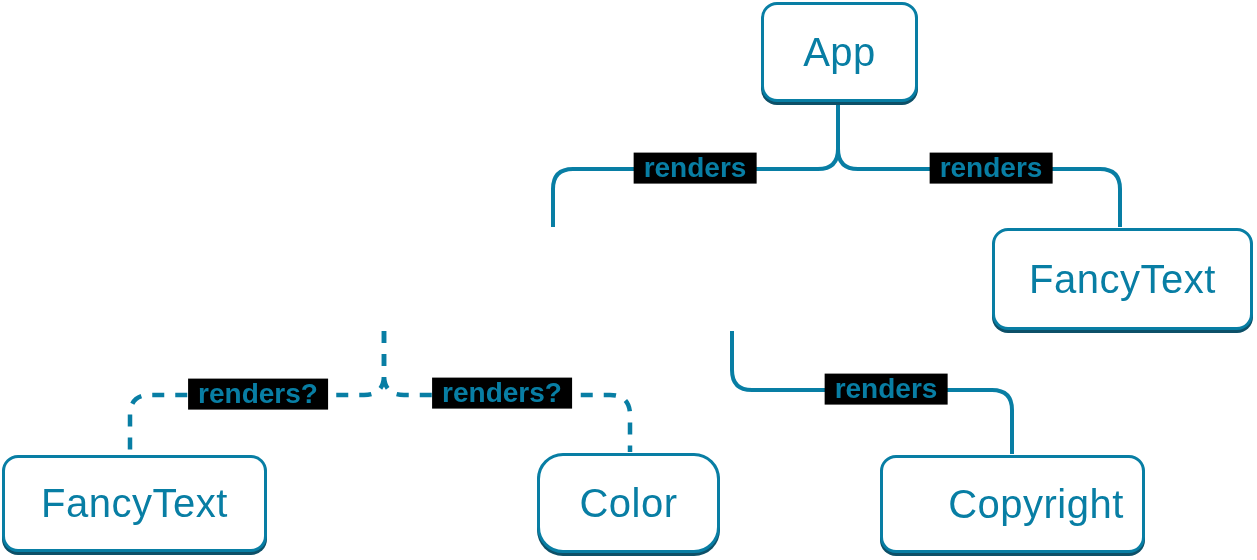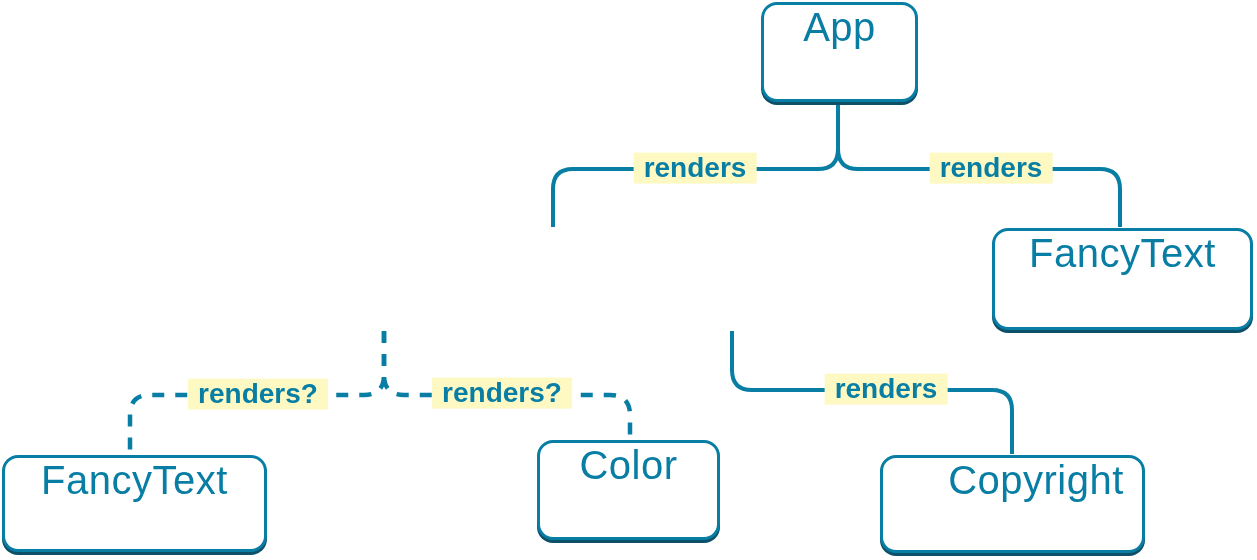--- a/index.html
+++ b/index.html
@@ -37,34 +37,34 @@
     stroke-dasharray: 12 11;
   }
   .node {
     position: absolute;
     box-sizing: border-box;
     background: var(--node-bg);
     border: 3px solid var(--accent);
     border-radius: 16px;
     box-shadow: 0 3px 0 var(--shadow);
     display: flex;
-    align-items: flex-start;
+    align-items: center;
     justify-content: center;
   }
   .node-label {
     color: var(--accent);
     font-size: 40px;
     font-weight: 500;
     letter-spacing: 0.5px;
     white-space: nowrap;
   }
   .edge-label {
     position: absolute;
     transform: translate(-50%, -50%);
-    background: #fef9c3;
+    background: #000000;
     padding: 0 10px;
     color: var(--accent);
     font-size: 28px;
     font-weight: 600;
     white-space: nowrap;
     line-height: 1.1;
   }
 </style>
 </head>
 <body>
@@ -85,21 +85,21 @@
 
 
   <div class="node" style="left:992px; top:228px; width:261px; height:102px;">
     <span class="node-label">FancyText</span>
   </div>
 
   <div class="node" style="left:2px; top:455px; width:265px; height:97px;">
     <span class="node-label">FancyText</span>
   </div>
 
-  <div class="node" style="left:537px; top:440px; width:183px; height:100px;">
+  <div class="node" style="left:537px; top:453px; width:183px; height:100px;border-radius:26px;">
     <span class="node-label">Color</span>
   </div>
 
   <div class="node" style="left:880px; top:455px; width:265px; height:98px;padding-left:47px;">
     <span class="node-label">Copyright</span>
   </div>
 
   <div class="edge-label" style="left:695px; top:168px;">renders</div>
 
   <div class="edge-label" style="left:991px; top:168px;">renders</div>

